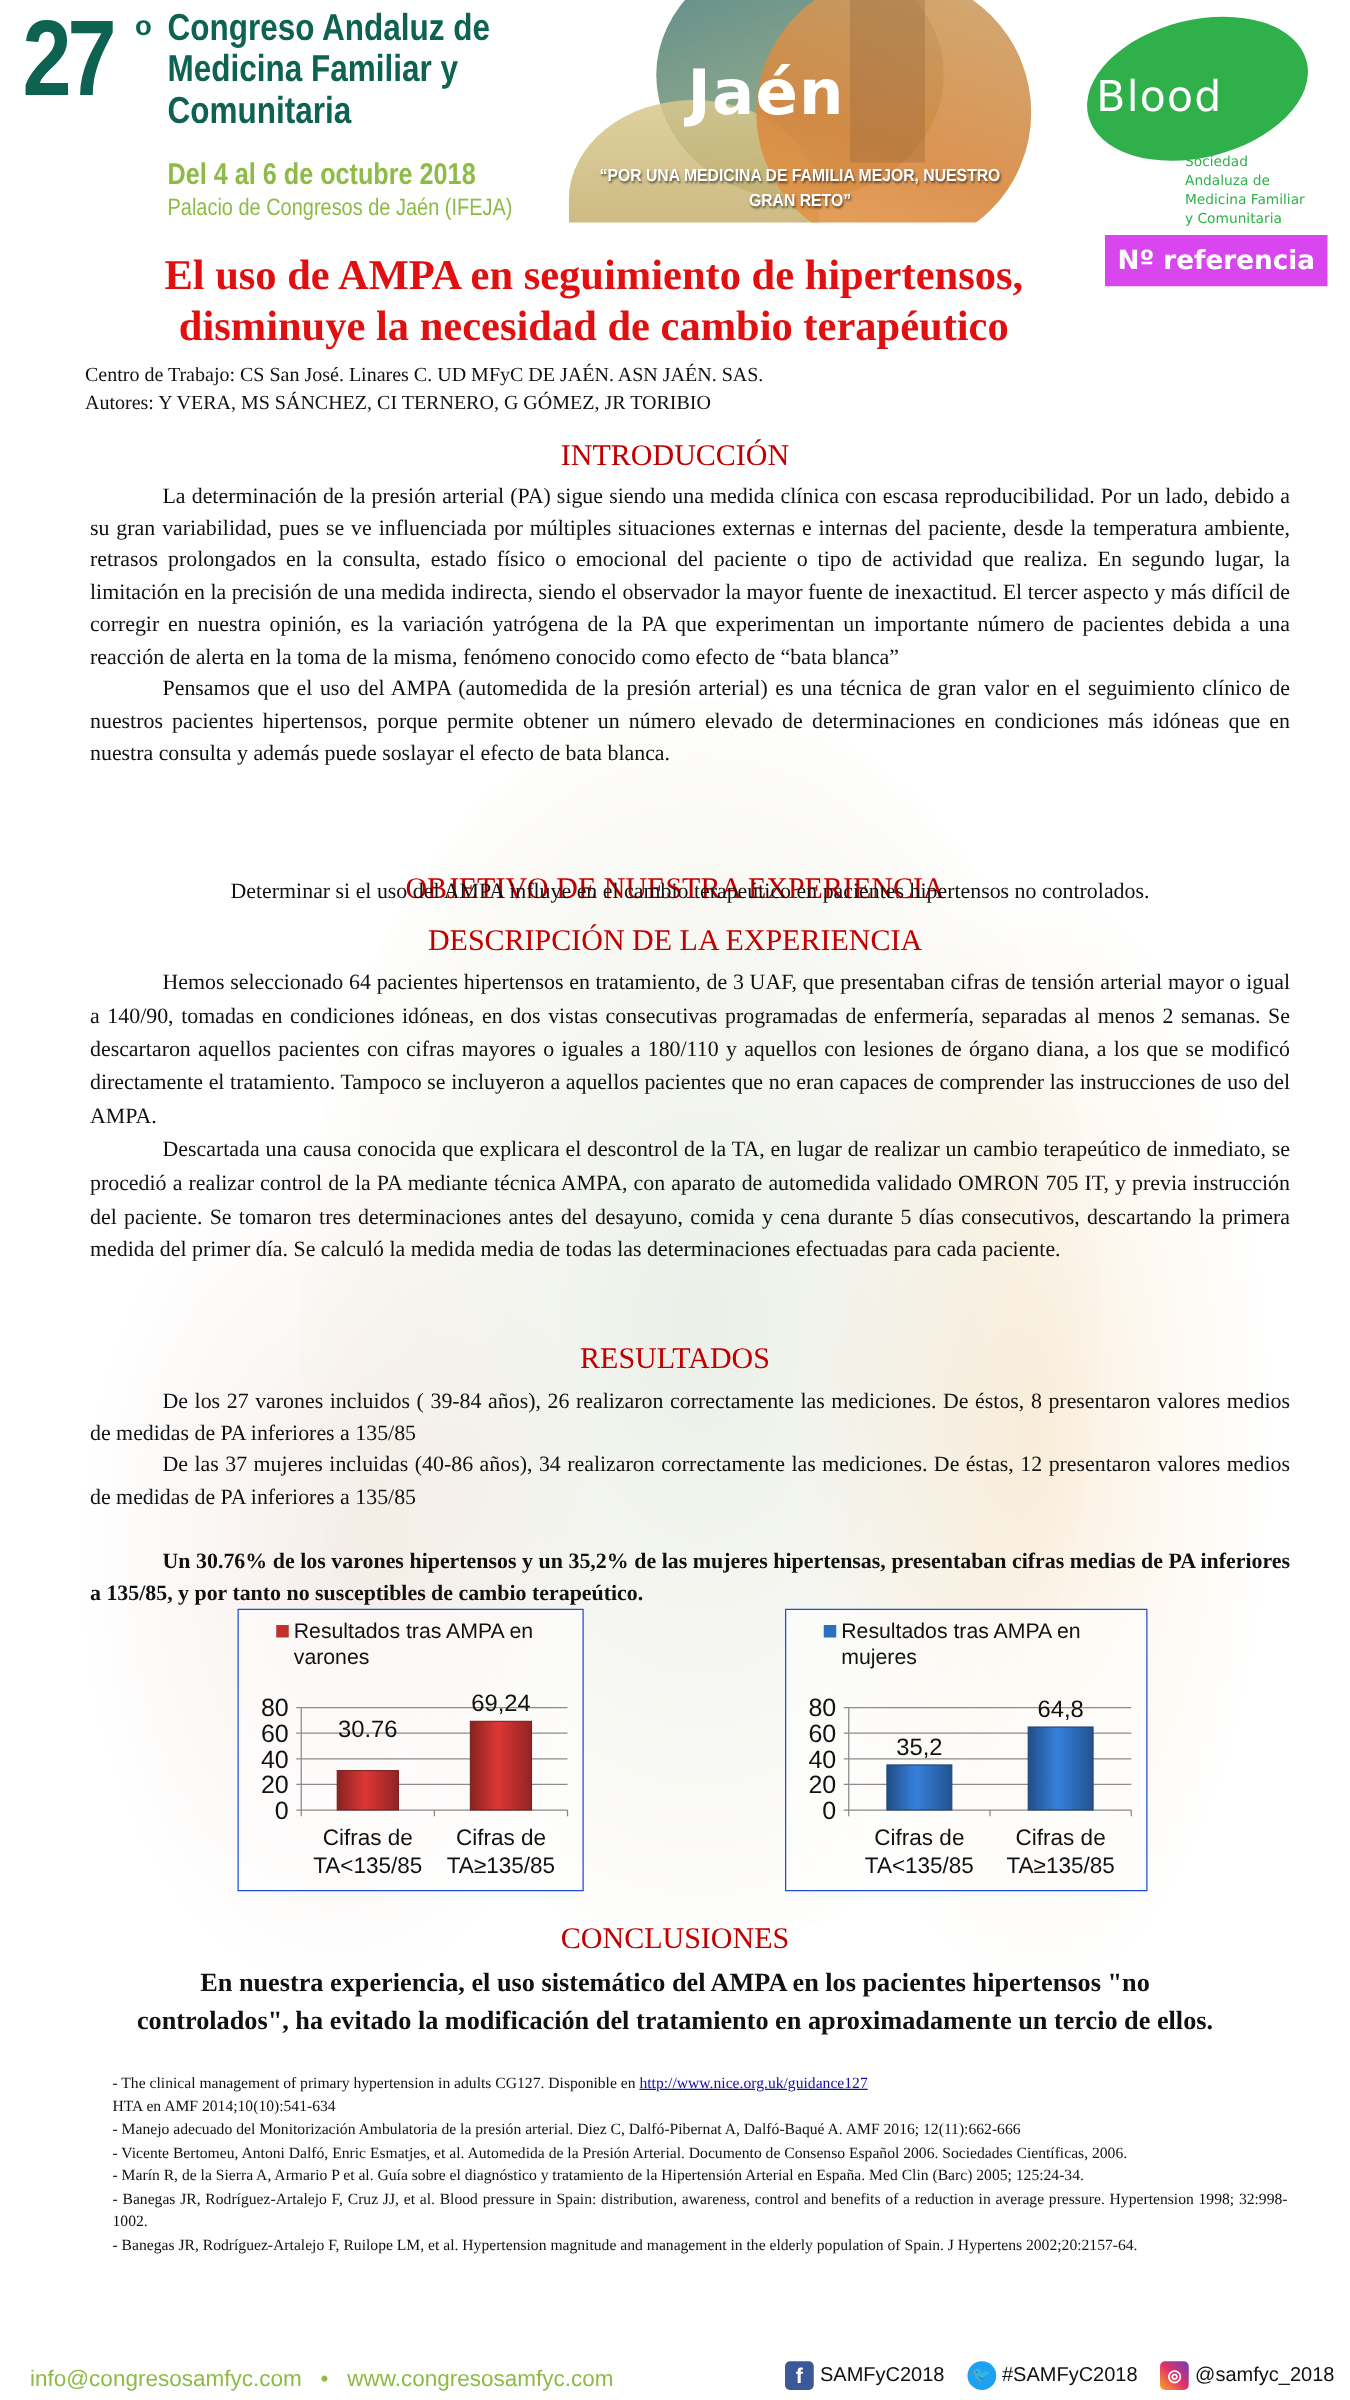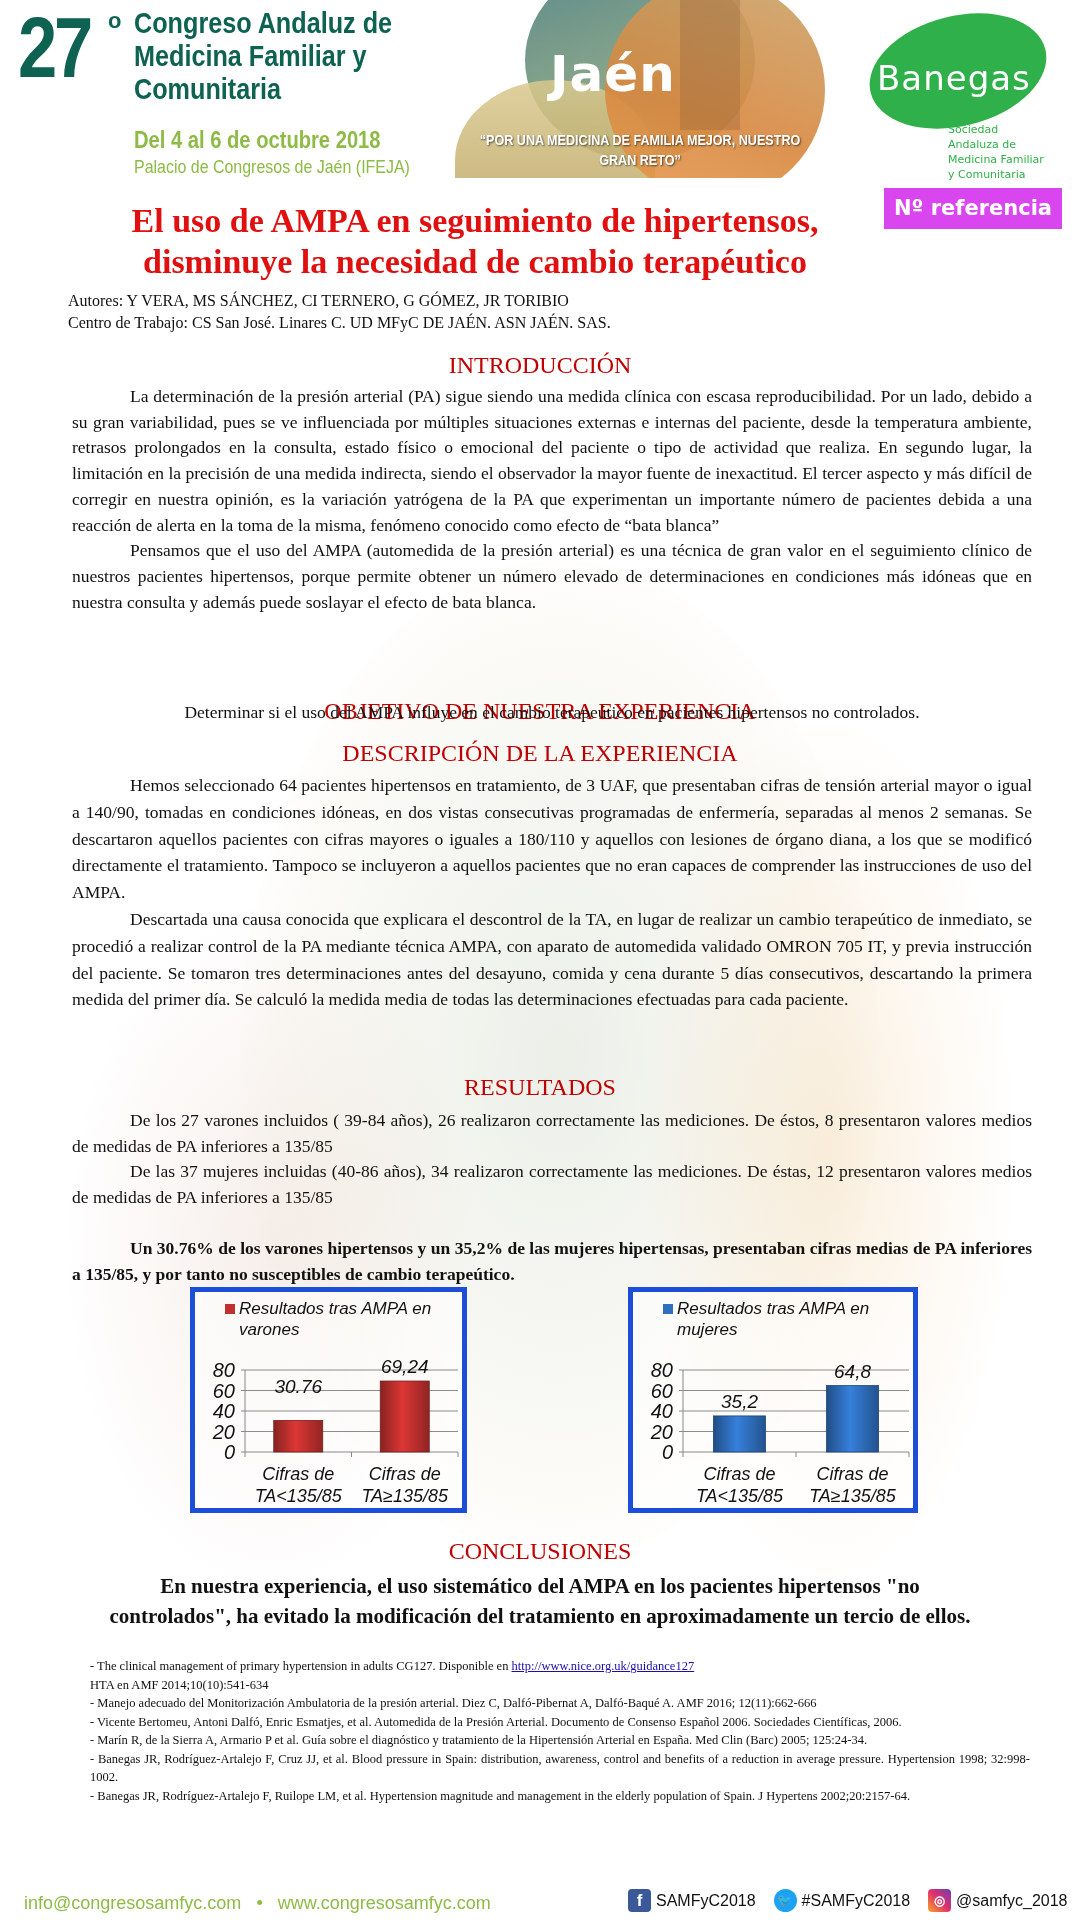--- a/index.html
+++ b/index.html
@@ -37,21 +37,21 @@
 
   .authors { position: absolute; left: 68px; top: 290px; font-size: 16px; line-height: 22px; color: #111; }
 
   .sec-title { position: absolute; left: 0; width: 1080px; text-align: center; font-family: "Liberation Serif", serif; font-weight: 400; font-size: 24px; color: #c00000; }
   .para { position: absolute; left: 72px; width: 960px; font-size: 17.5px; line-height: 25.7px; text-align: justify; color: #111; }
   .para p { text-indent: 58px; }
   .center { text-align: center; }
   .bold { font-weight: 700; }
 
   
-  .chart { position: absolute; background: rgba(255,255,255,0.55); border: 5px solid #1d4ed8; font-style: italic; }
+  .chart { position: absolute; background: rgba(255,255,255,0.55); border: 1px solid #1d4ed8; }
   .chart svg { position: absolute; left: 0; top: 0; }
   .chart text { font-family: "Liberation Sans", sans-serif; }
 
   .conclusion { position: absolute; left: 100px; top: 1571px; width: 880px; text-align: center; font-weight: 700; font-size: 21px; line-height: 30px; color: #111; }
 
   .biblio { position: absolute; left: 90px; top: 1657px; width: 940px; font-size: 12.5px; line-height: 18.5px; color: #111; text-align: justify; }
   .biblio-title { color: #c00000; font-weight: 700; }
   .biblio a { color: #1a0dab; text-decoration: underline; }
 
   .footer-contact { position: absolute; left: 24px; top: 1893px; font-family: "Liberation Sans", sans-serif; font-size: 18px; color: #8dbb45; white-space: nowrap; }
@@ -80,29 +80,29 @@
 <div class="banner">
   <div class="blob1"></div>
   <div class="blob3"></div>
   <div class="blob2"></div>
   <div class="tower"></div>
   <div class="banner-city">Jaén</div>
   <div class="banner-slogan">“POR UNA MEDICINA DE FAMILIA MEJOR, NUESTRO GRAN RETO”</div>
 </div>
 
 <div class="samfyc-logo"></div>
-<div class="samfyc-text">Banegas</div>
+<div class="samfyc-text">Blood</div>
 <div class="samfyc-sub" style="width:100px;">Sociedad Andaluza de Medicina Familiar y Comunitaria</div>
 
 <div class="ref-box">Nº referencia</div>
 
 <div class="main-title">El uso de AMPA en seguimiento de hipertensos, disminuye la necesidad de cambio terapéutico</div>
 <div class="authors">
+  <div>Centro de Trabajo: CS San José. Linares C. UD MFyC DE JAÉN. ASN JAÉN. SAS.</div>
   <div>Autores: Y VERA, MS SÁNCHEZ, CI TERNERO, G GÓMEZ, JR TORIBIO</div>
-  <div>Centro de Trabajo: CS San José. Linares C. UD MFyC DE JAÉN. ASN JAÉN. SAS.</div>
 </div>
 
 <div class="sec-title" style="top:352px;">INTRODUCCIÓN</div>
 <div class="para" style="top:384px;">
   <p>La determinación de la presión arterial (PA) sigue siendo una medida clínica con escasa reproducibilidad. Por un lado, debido a su gran variabilidad, pues se ve influenciada por múltiples situaciones externas e internas del paciente, desde la temperatura ambiente, retrasos prolongados en la consulta, estado físico o emocional del paciente o tipo de actividad que realiza. En segundo lugar, la limitación en la precisión de una medida indirecta, siendo el observador la mayor fuente de inexactitud. El tercer aspecto y más difícil de corregir en nuestra opinión, es la variación yatrógena de la PA que experimentan un importante número de pacientes debida a una reacción de alerta en la toma de la misma, fenómeno conocido como efecto de “bata blanca”</p>
   <p>Pensamos que el uso del AMPA (automedida de la presión arterial) es una técnica de gran valor en el seguimiento clínico de nuestros pacientes hipertensos, porque permite obtener un número elevado de determinaciones en condiciones más idóneas que en nuestra consulta y además puede soslayar el efecto de bata blanca.</p>
 </div>
 
 <div class="sec-title" style="top:664px;margin-top:34px;">OBJETIVO DE NUESTRA EXPERIENCIA</div>
 <div class="para center" style="top:700px;">Determinar si el uso del AMPA influye en el cambio terapeútico en pacientes hipertensos no controlados.</div>

